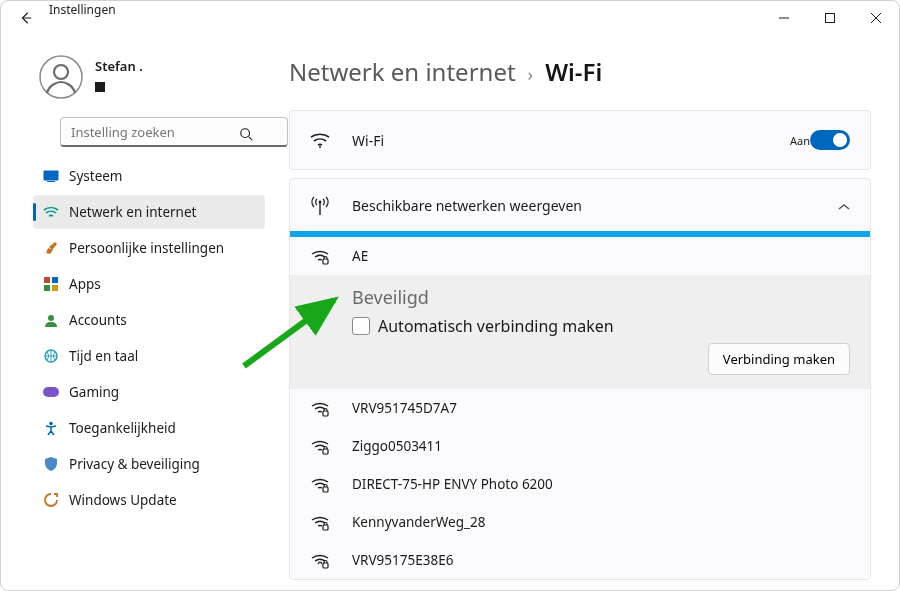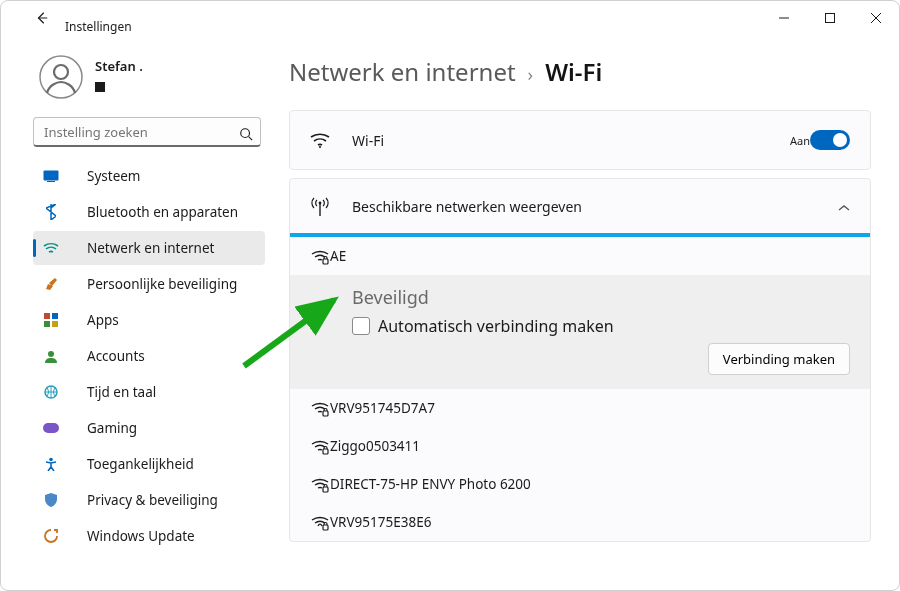--- a/index.html
+++ b/index.html
@@ -1,41 +1,41 @@
 <!DOCTYPE html>
 <html><head>
 <meta charset="utf-8">
 <style>
   * { box-sizing: border-box; margin: 0; padding: 0; font-family: "Segoe UI", "Segoe UI Variable", system-ui, sans-serif; }
   body { background: #fff; width: 900px; height: 591px; overflow: hidden; color: #1b1b1b; }
   .window { width: 900px; height: 591px; display: flex; flex-direction: column; border: 1px solid #d0d0d0; border-radius: 8px; overflow: hidden; background: #fff; }
 
   
-  .titlebar { height: 34px; display: flex; align-items: flex-end; padding-left: 22px; }
+  .titlebar { height: 34px; display: flex; align-items: flex-start; padding-left: 6px; }
   .titlebar .back { width: 38px; height: 34px; display: flex; align-items: center; justify-content: center; }
   .titlebar .title { font-size: 12px; margin-left: 4px; color: #202020; }
   .titlebar .spacer { flex: 1; }
   .caption { display: flex; }
   .caption div { width: 46px; height: 34px; display: flex; align-items: center; justify-content: center; }
 
   .content { flex: 1; display: flex; overflow: hidden; }
 
   
   .sidebar { width: 272px; padding: 8px 8px 0 32px; display: flex; flex-direction: column; }
   .profile { display: flex; align-items: center; gap: 12px; padding: 12px 0 14px 6px; }
   .avatar { width: 44px; height: 44px; border-radius: 50%; background: transparent; display: flex; align-items: center; justify-content: center; color: #5b5b5b; }
   .profile-name { font-size: 13px; font-weight: 600; }
   .profile-status { width: 10px; height: 10px; background: #1b1b1b; display: inline-block; margin-top: 4px; }
 
   .search { position: relative; margin: 4px 4px 12px 0; }
-  .search input { width: 100%; height: 30px; border: 1px solid #c0c0c0; border-bottom: 2px solid #6b6b6b; border-radius: 4px; padding: 0 32px 0 10px; font-size: 13px; background: #fdfdfd; outline: none; }
+  .search input { width: 100%; height: 30px; border: 1px solid #c0c0c0; border-bottom: 2px solid #6b6b6b; border-radius: 4px; padding: 0 32px 0 10px; font-size: 13px; background: #fdfdfd; outline: none; margin-left: 27px; }
   .search-icon { position: absolute; right: 8px; top: 7px; color: #444; }
 
   .nav { display: flex; flex-direction: column; gap: 2px; }
-  .nav-item { display: flex; align-items: center; height: 34px; border-radius: 4px; padding: 0 10px; gap: 28px; font-size: 13.5px; cursor: default; position: relative; }
+  .nav-item { display: flex; align-items: center; height: 34px; border-radius: 4px; padding: 0 10px; gap: 10px; font-size: 13.5px; cursor: default; position: relative; }
   .nav-item.selected { background: #eaeaea; }
   .nav-item.selected::before { content: ""; position: absolute; left: 0; top: 8px; bottom: 8px; width: 3px; border-radius: 2px; background: #0067c0; }
   .nav-icon { width: 16px; height: 16px; display: flex; align-items: center; justify-content: center; }
 
   
   .main { flex: 1; padding: 20px 28px 0 16px; overflow-y: auto; }
   .breadcrumb { display: flex; align-items: baseline; gap: 12px; margin-bottom: 22px; }
   .breadcrumb .crumb { font-size: 24px; color: #5a5a5a; font-weight: 400; }
   .breadcrumb .sep { font-size: 18px; color: #888; }
   .breadcrumb .current { font-size: 24px; font-weight: 600; color: #141414; }
@@ -43,24 +43,24 @@
   .card { border: 1px solid #e6e6e6; border-radius: 4px; background: #fbfbfd; margin-bottom: 8px; }
   .row { display: flex; align-items: center; min-height: 58px; padding: 0 20px; }
   .row .ico { width: 20px; display: flex; justify-content: center; color: #3b3b3b; margin-right: 22px; }
   .row .lbl { font-size: 14px; }
   .row .spacer { flex: 1; }
   .row .state-text { font-size: 11px; }
 
   .toggle { width: 40px; height: 20px; border-radius: 10px; background: #0067c0; position: relative; }
   .toggle::after { content: ""; position: absolute; right: 3px; top: 3px; width: 14px; height: 14px; border-radius: 50%; background: #fff; }
 
-  .expand-row { border-bottom: 4px solid #0ea5e9; }
+  .expand-row { border-bottom: 6px solid #0ea5e9; }
   .chevron { color: #555; }
 
-  .net-item { display: flex; align-items: flex-start; padding: 10px 20px; font-size: 13.5px; }
+  .net-item { display: flex; align-items: flex-start; padding: 10px 20px; font-size: 13.5px; gap: 22px; }
   .net-item .ico { margin-top: 2px; width: 20px; display: flex; justify-content: center; color: #3b3b3b; }
   .net-item .name { }
   .card .net-item + .net-item { }
 
   .net-selected { background: #efefef; flex-direction: column; padding: 12px 20px 14px; gap: 6px; }
   .net-selected .top { display: flex; align-items: flex-start; gap: 22px; }
   .net-selected .sub { color: #6a6a6a; font-size: 18px; margin-left: 42px; margin-top: -2px; }
   .auto { display: flex; align-items: center; gap: 8px; margin-left: 42px; margin-top: 6px; }
   .checkbox { width: 18px; height: 18px; border: 1.3px solid #8a8a8a; border-radius: 3px; background: #fff; }
   .connect-row { display: flex; justify-content: flex-end; margin-top: 6px; }
@@ -141,43 +141,35 @@
       <div class="nav">
         <div class="nav-item">
           <span class="nav-icon c-blue">
               <svg width="16" height="12" viewBox="0 0 16 12">
                 <rect x="0.5" y="0.5" width="15" height="10" rx="1" fill="#0067c0"></rect>
                 <rect x="4" y="11" width="8" height="1" fill="#0067c0"></rect>
               </svg>
             </span>
           <span>Systeem</span>
         </div>
-        <div class="nav-item">
-          <span class="nav-icon c-blue">
-              <svg width="10" height="16" viewBox="0 0 10 16">
-                <path d="M5 0v16l5-4-10-8 10-4-5 4" fill="none" stroke="#0067c0" stroke-width="1.5" stroke-linejoin="round"></path>
-              </svg>
-            </span>
-          <span>Bluetooth en apparaten</span>
-        </div>
         <div class="nav-item selected">
           <span class="nav-icon c-teal">
               <svg width="16" height="12" viewBox="0 0 16 12">
                 <path d="M1 4a12 12 0 0114 0M3 7a8 8 0 0110 0M6 10a4 4 0 014 0" fill="none" stroke="#00958a" stroke-width="1.6"></path>
               </svg>
             </span>
           <span>Netwerk en internet</span>
         </div>
         <div class="nav-item">
           <span class="nav-icon c-orange">
               <svg width="14" height="14" viewBox="0 0 14 14">
                 <path d="M2 12l2-5 5 2-3 4zM5 6l6-5 2 2-5 6" fill="#c77422"></path>
               </svg>
             </span>
-          <span>Persoonlijke beveiliging</span>
+          <span>Persoonlijke instellingen</span>
         </div>
         <div class="nav-item">
           <span class="nav-icon">
               <svg width="14" height="14" viewBox="0 0 14 14">
                 <rect x="0" y="0" width="6" height="6" fill="#c24a33"></rect>
                 <rect x="8" y="0" width="6" height="6" fill="#0067c0"></rect>
                 <rect x="0" y="8" width="6" height="6" fill="#3a8f3a"></rect>
                 <rect x="8" y="8" width="6" height="6" fill="#c79e18"></rect>
               </svg>
             </span>
@@ -327,20 +319,30 @@
                 <path d="M1 5a14 14 0 0116 0M4 8a9 9 0 0110 0M7 11a4 4 0 014 0" fill="none" stroke="#1b1b1b" stroke-width="1.4"></path>
                 <rect x="12" y="10" width="5" height="5" rx="1" fill="none" stroke="#1b1b1b" stroke-width="1.2"></rect>
                 <path d="M13 10v-1a1.5 1.5 0 013 0v1" fill="none" stroke="#1b1b1b" stroke-width="1.2"></path>
               </svg>
             </span>
           <span class="name">DIRECT-75-HP ENVY Photo 6200</span>
         </div>
         <div class="net-item">
           <span class="ico">
               <svg width="18" height="16" viewBox="0 0 18 16">
+                <path d="M1 5a14 14 0 0116 0M4 8a9 9 0 0110 0M7 11a4 4 0 014 0" fill="none" stroke="#1b1b1b" stroke-width="1.4"></path>
+                <rect x="12" y="10" width="5" height="5" rx="1" fill="none" stroke="#1b1b1b" stroke-width="1.2"></rect>
+                <path d="M13 10v-1a1.5 1.5 0 013 0v1" fill="none" stroke="#1b1b1b" stroke-width="1.2"></path>
+              </svg>
+            </span>
+          <span class="name">KennyvanderWeg_28</span>
+        </div>
+        <div class="net-item">
+          <span class="ico">
+              <svg width="18" height="16" viewBox="0 0 18 16">
                 <path d="M1 5a14 14 0 0116 0M4 8a9 9 0 0110 0M7 11a4 14 0 014 0" fill="none" stroke="#1b1b1b" stroke-width="1.4"></path>
                 <rect x="12" y="10" width="5" height="5" rx="1" fill="none" stroke="#1b1b1b" stroke-width="1.2"></rect>
                 <path d="M13 10v-1a1.5 1.5 0 013 0v1" fill="none" stroke="#1b1b1b" stroke-width="1.2"></path>
               </svg>
             </span>
           <span class="name">VRV95175E38E6</span>
         </div>
 
       </div>
     </div>

